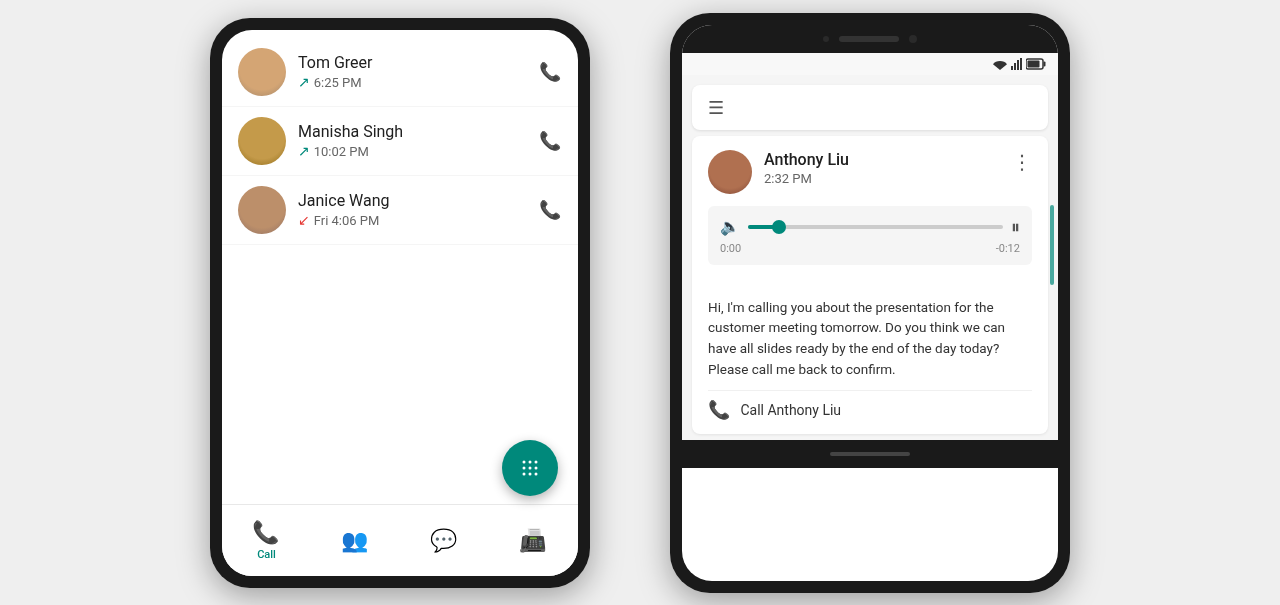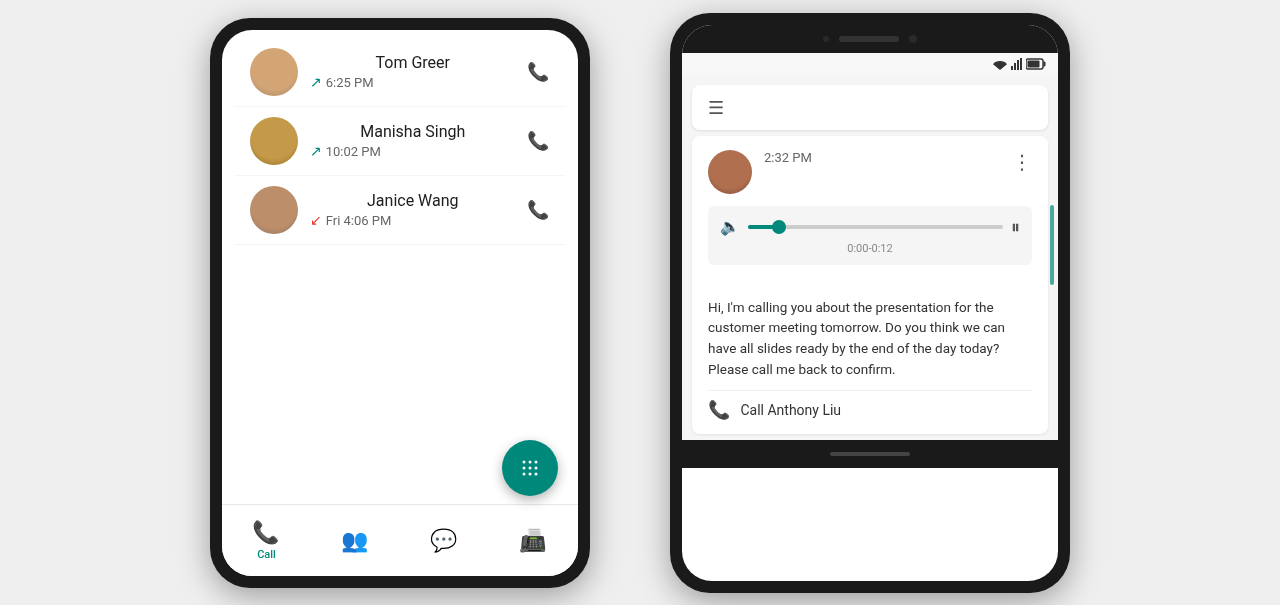--- a/index.html
+++ b/index.html
@@ -129,23 +129,22 @@
     
     .phone1-content {
       background: #ffffff;
       height: 100%;
       display: flex;
       flex-direction: column;
     }
 
     .call-list {
       flex: 1;
-      padding: 8px 12px;
+      padding: 8px 0;
       overflow: hidden;
-      text-align: center;
     }
 
     .call-item {
       display: flex;
       align-items: center;
       padding: 10px 16px;
       gap: 12px;
       border-bottom: 1px solid #f5f5f5;
     }
 
@@ -383,21 +382,21 @@
     }
 
     .audio-pause {
       font-size: 18px;
       color: #555;
       cursor: pointer;
     }
 
     .audio-times {
       display: flex;
-      justify-content: center;
+      justify-content: space-between;
       font-size: 11px;
       color: #888;
       margin-top: 4px;
     }
 
     
     .transcript-text {
       font-size: 13.5px;
       color: #333;
       line-height: 1.55;
@@ -569,20 +568,21 @@
 
         <div class="search-bar">
           <span class="hamburger-icon">☰</span>
         </div>
 
         <div class="message-card">
 
           <div class="message-header">
             <div class="msg-avatar face-anthony"></div>
             <div class="msg-name-time">
+              <div class="msg-name">Anthony Liu</div>
               <div class="msg-time">2:32 PM</div>
             </div>
             <span class="more-icon">⋮</span>
           </div>
 
           <div class="audio-player">
             <div class="audio-controls-row">
               <span class="audio-speaker">🔈</span>
               <div class="audio-progress-track">
                 <div class="audio-progress-fill"></div>

